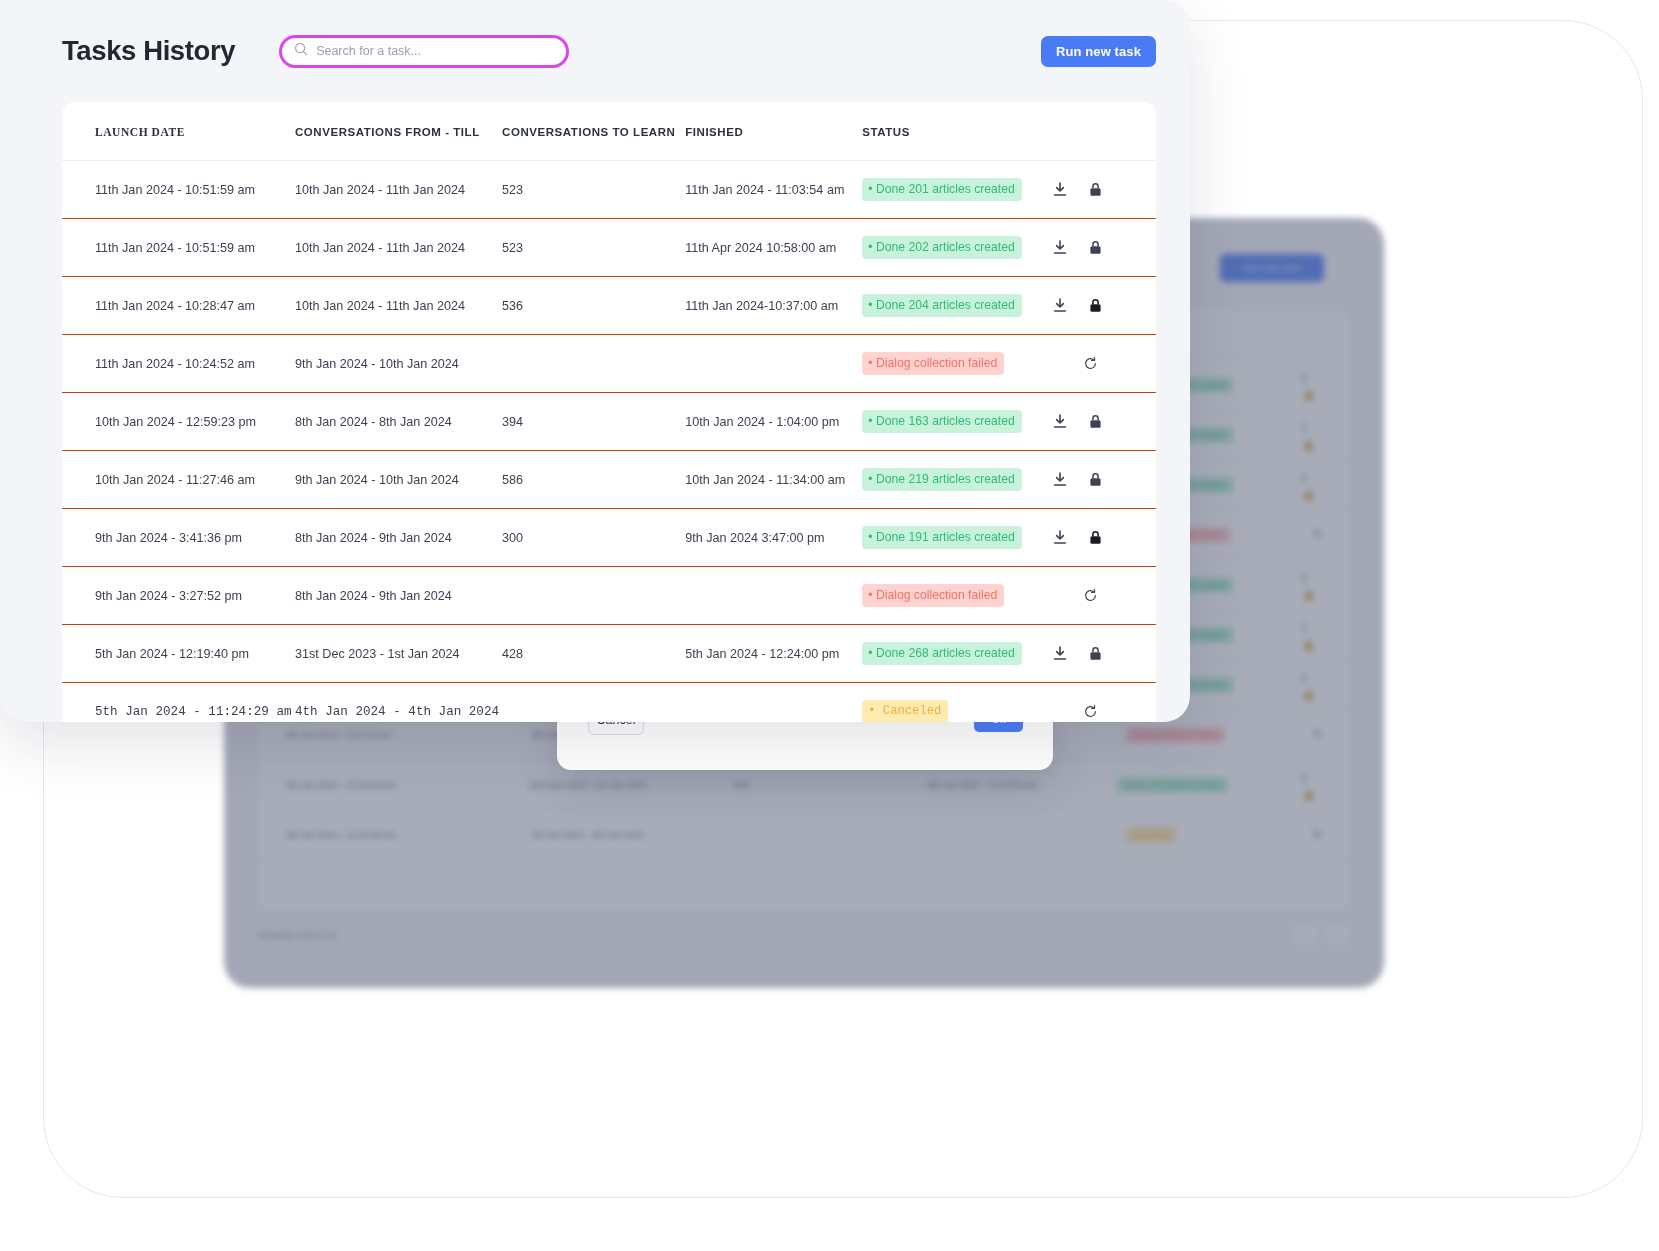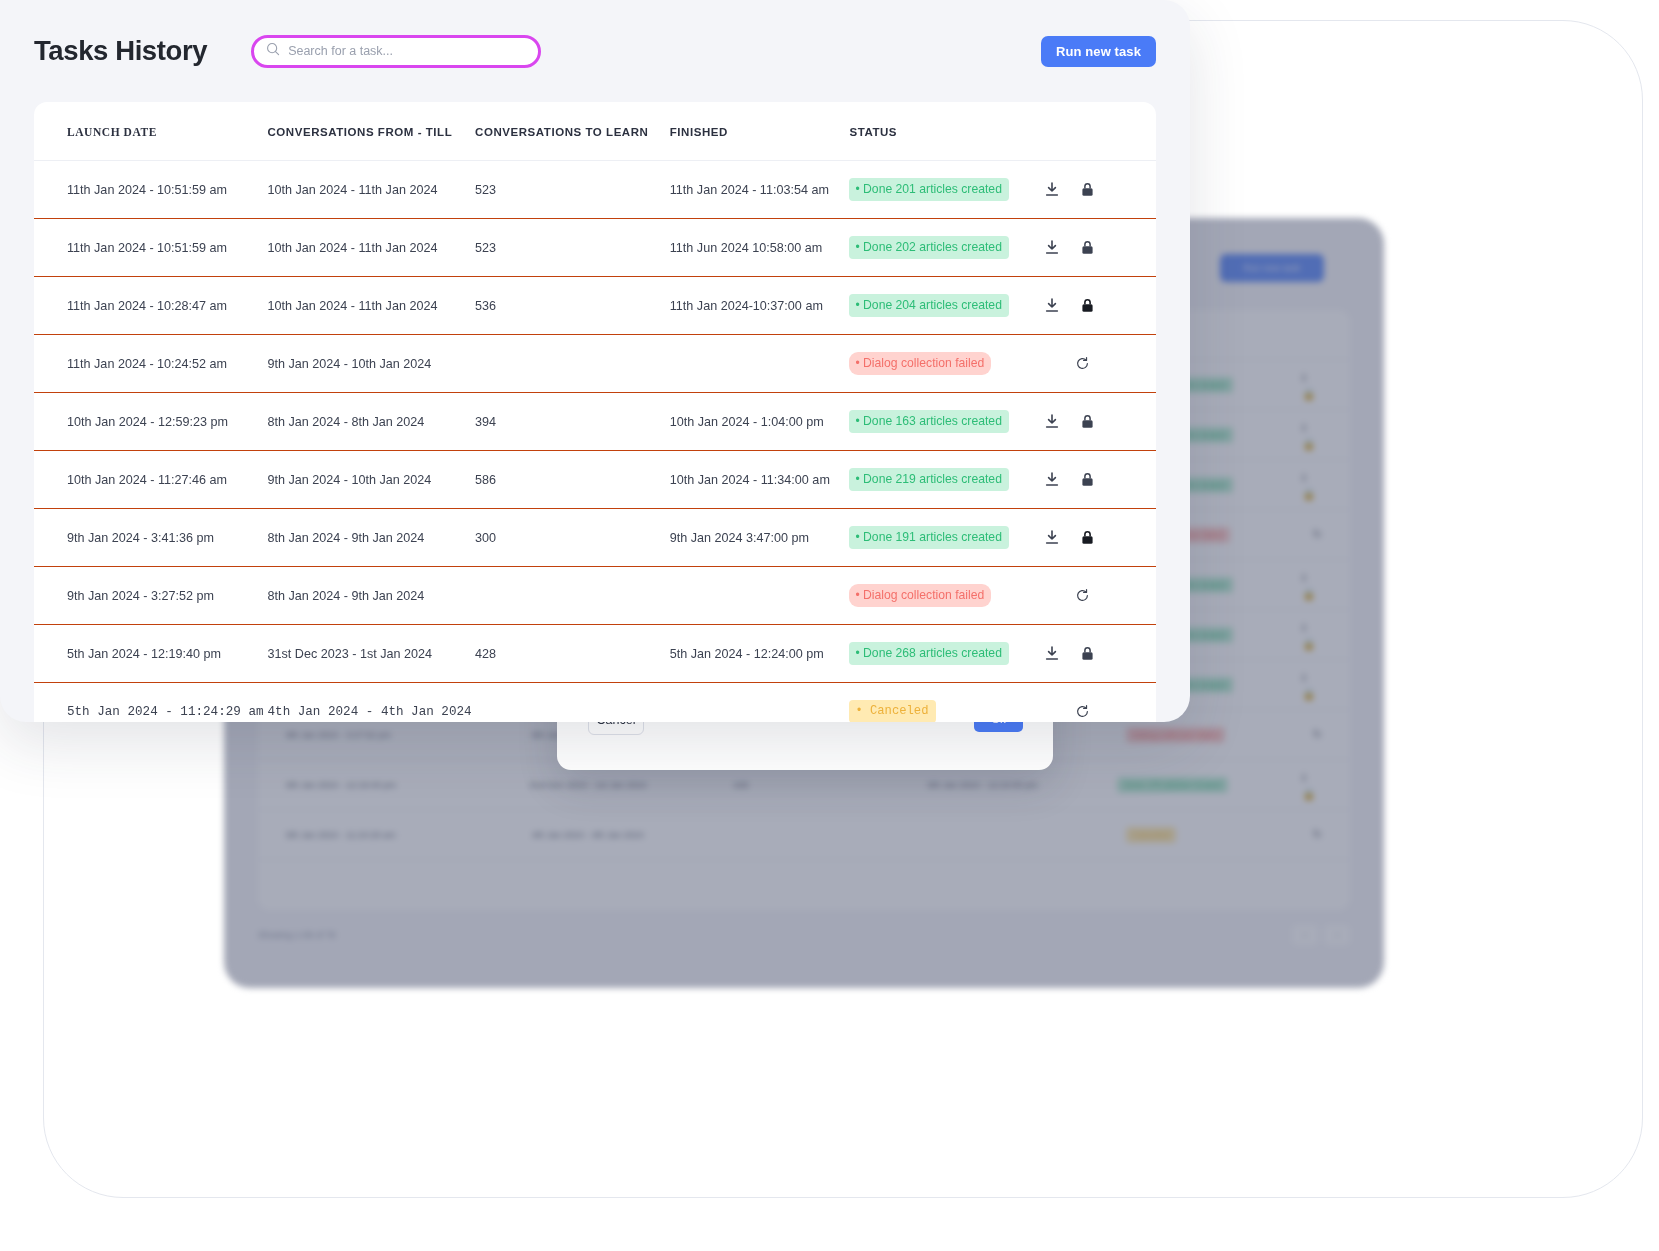--- a/index.html
+++ b/index.html
@@ -104,20 +104,21 @@
   .fg-panel {
     position: absolute;
     left: 0px; top: 0px;
     width: 1190px; height: 722px;
     background: #f4f5f9;
     border-top-right-radius: 26px;
     border-bottom-right-radius: 26px;
     border-bottom-left-radius: 26px;
     overflow: hidden;
     box-shadow: 0 22px 60px rgba(35,44,70,.13);
+    padding-left: 28px;
   }
 
   .fg-header {
     height: 102px;
     display: flex; align-items: center;
     padding: 0 34px;
   }
   .page-title {
     font-size: 27.5px; font-weight: 700; color: #23272f;
     letter-spacing: -.4px;
@@ -182,21 +183,21 @@
 
   .pill {
     display: inline-block;
     font-size: 12.2px;
     padding: 4px 7px 5px 6px;
     border-radius: 4px;
     white-space: nowrap;
   }
   .pill .dot { font-size: 12px; }
   .pill.ok   { background: #c9f2dd; color: #2dbd77; }
-  .pill.err  { background: #ffd3cf; color: #f4706a; border-radius: 9px; }
+  .pill.err  { background: #ffd3cf; color: #f4706a; }
   .pill.warn { background: #ffeab2; color: #edb13a; text-align: right; }
 
   .actions { display: flex; align-items: center; gap: 22px; }
   .icon-btn {
     background: none; border: none; padding: 0; cursor: pointer;
     line-height: 0; color: #3c4251;
   }
   .icon-btn.lock-dark { color: #181b22; }
 </style>
 </head>
@@ -368,21 +369,21 @@
                     </svg>
                 </button>
               </div>
             </td>
           </tr>
 
           <tr>
             <td class="col-launch">11th Jan 2024 - 10:51:59 am</td>
             <td class="col-range">10th Jan 2024 - 11th Jan 2024</td>
             <td class="col-learn">523</td>
-            <td class="col-fin">11th Jun 2024 10:58:00 am</td>
+            <td class="col-fin">11th Apr 2024 10:58:00 am</td>
             <td class="col-status">
               <span class="pill ok"><span class="dot">•</span> <span>Done 202 articles created</span></span>
             </td>
             <td class="col-act">
               <div class="actions">
                 <button class="icon-btn">
                   <svg width="14" height="15" viewBox="0 0 14 15" fill="none">
                       <path d="M7 1v8M7 9L3.6 5.6M7 9l3.4-3.4" stroke="currentColor" stroke-width="1.6" stroke-linecap="round" stroke-linejoin="round"></path>
                       <path d="M1.6 13h10.8" stroke="currentColor" stroke-width="1.4" stroke-linecap="round"></path>
                     </svg>

